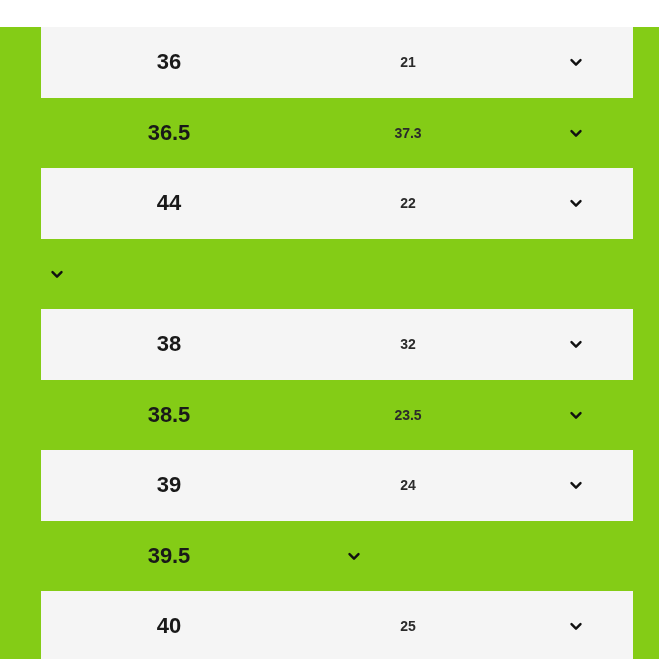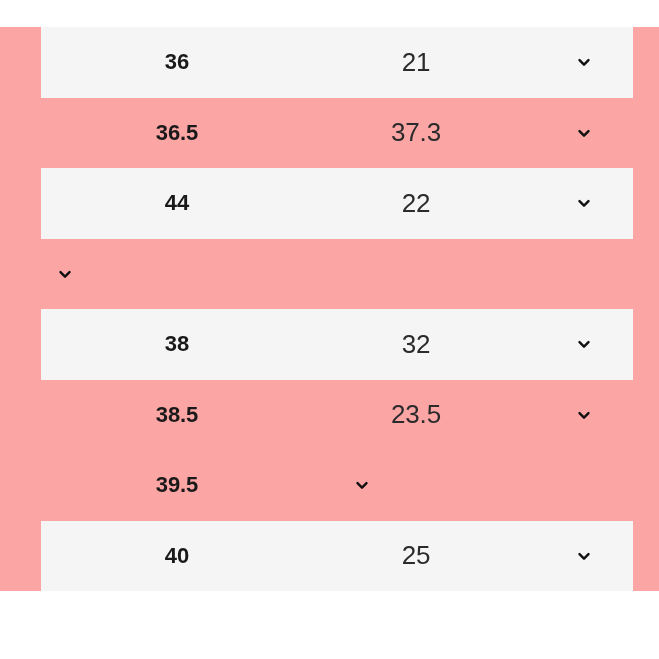--- a/index.html
+++ b/index.html
@@ -50,22 +50,21 @@
     top: 27px;
     left: 0;
     width: 659px;
   }
 
   .table-row {
     position: relative;
     height: 70.5px;
     display: flex;
     align-items: flex-end;
-    background: #fca5a5;
-    padding-left: 8px;
+    background: #84cc16;
   }
   .table-row.shaded::before {
     content: "";
     position: absolute;
     left: 41px;
     top: 0;
     width: 592px;
     height: 100%;
     background: #f5f5f5;
   }
@@ -83,22 +82,22 @@
     margin-left: 41px;
     width: 256px;
     font-size: 22px;
     font-weight: 700;
     color: #191919;
     letter-spacing: -0.1px;
   }
 
   .cell-length {
     width: 222px;
-    font-size: 26px;
-    font-weight: 400;
+    font-size: 14px;
+    font-weight: 700;
     color: #2b2b2b;
     letter-spacing: -0.1px;
   }
 
   .cell-action {
     width: 114px;
   }
 
   .chevron-down {
     display: block;
@@ -181,20 +180,31 @@
         <div class="cell cell-size">38.5</div>
         <div class="cell cell-length">23.5</div>
         <div class="cell cell-action">
           <span class="chevron-down">
             <svg viewBox="0 0 24 24" fill="none" stroke="currentColor" stroke-width="3.2" stroke-linecap="round" stroke-linejoin="round">
               <polyline points="6 9.5 12 15.5 18 9.5"></polyline>
             </svg>
           </span>
         </div>
       </div>
+      <div class="table-row shaded">
+        <div class="cell cell-size">39</div>
+        <div class="cell cell-length">24</div>
+        <div class="cell cell-action">
+          <span class="chevron-down">
+            <svg viewBox="0 0 24 24" fill="none" stroke="currentColor" stroke-width="3.2" stroke-linecap="round" stroke-linejoin="round">
+              <polyline points="6 9.5 12 15.5 18 9.5"></polyline>
+            </svg>
+          </span>
+        </div>
+      </div>
       <div class="table-row">
         <div class="cell cell-size">39.5</div>
         <div class="cell cell-action">
           <span class="chevron-down">
             <svg viewBox="0 0 24 24" fill="none" stroke="currentColor" stroke-width="3.2" stroke-linecap="round" stroke-linejoin="round">
               <polyline points="6 9.5 12 15.5 18 9.5"></polyline>
             </svg>
           </span>
         </div>
       </div>

